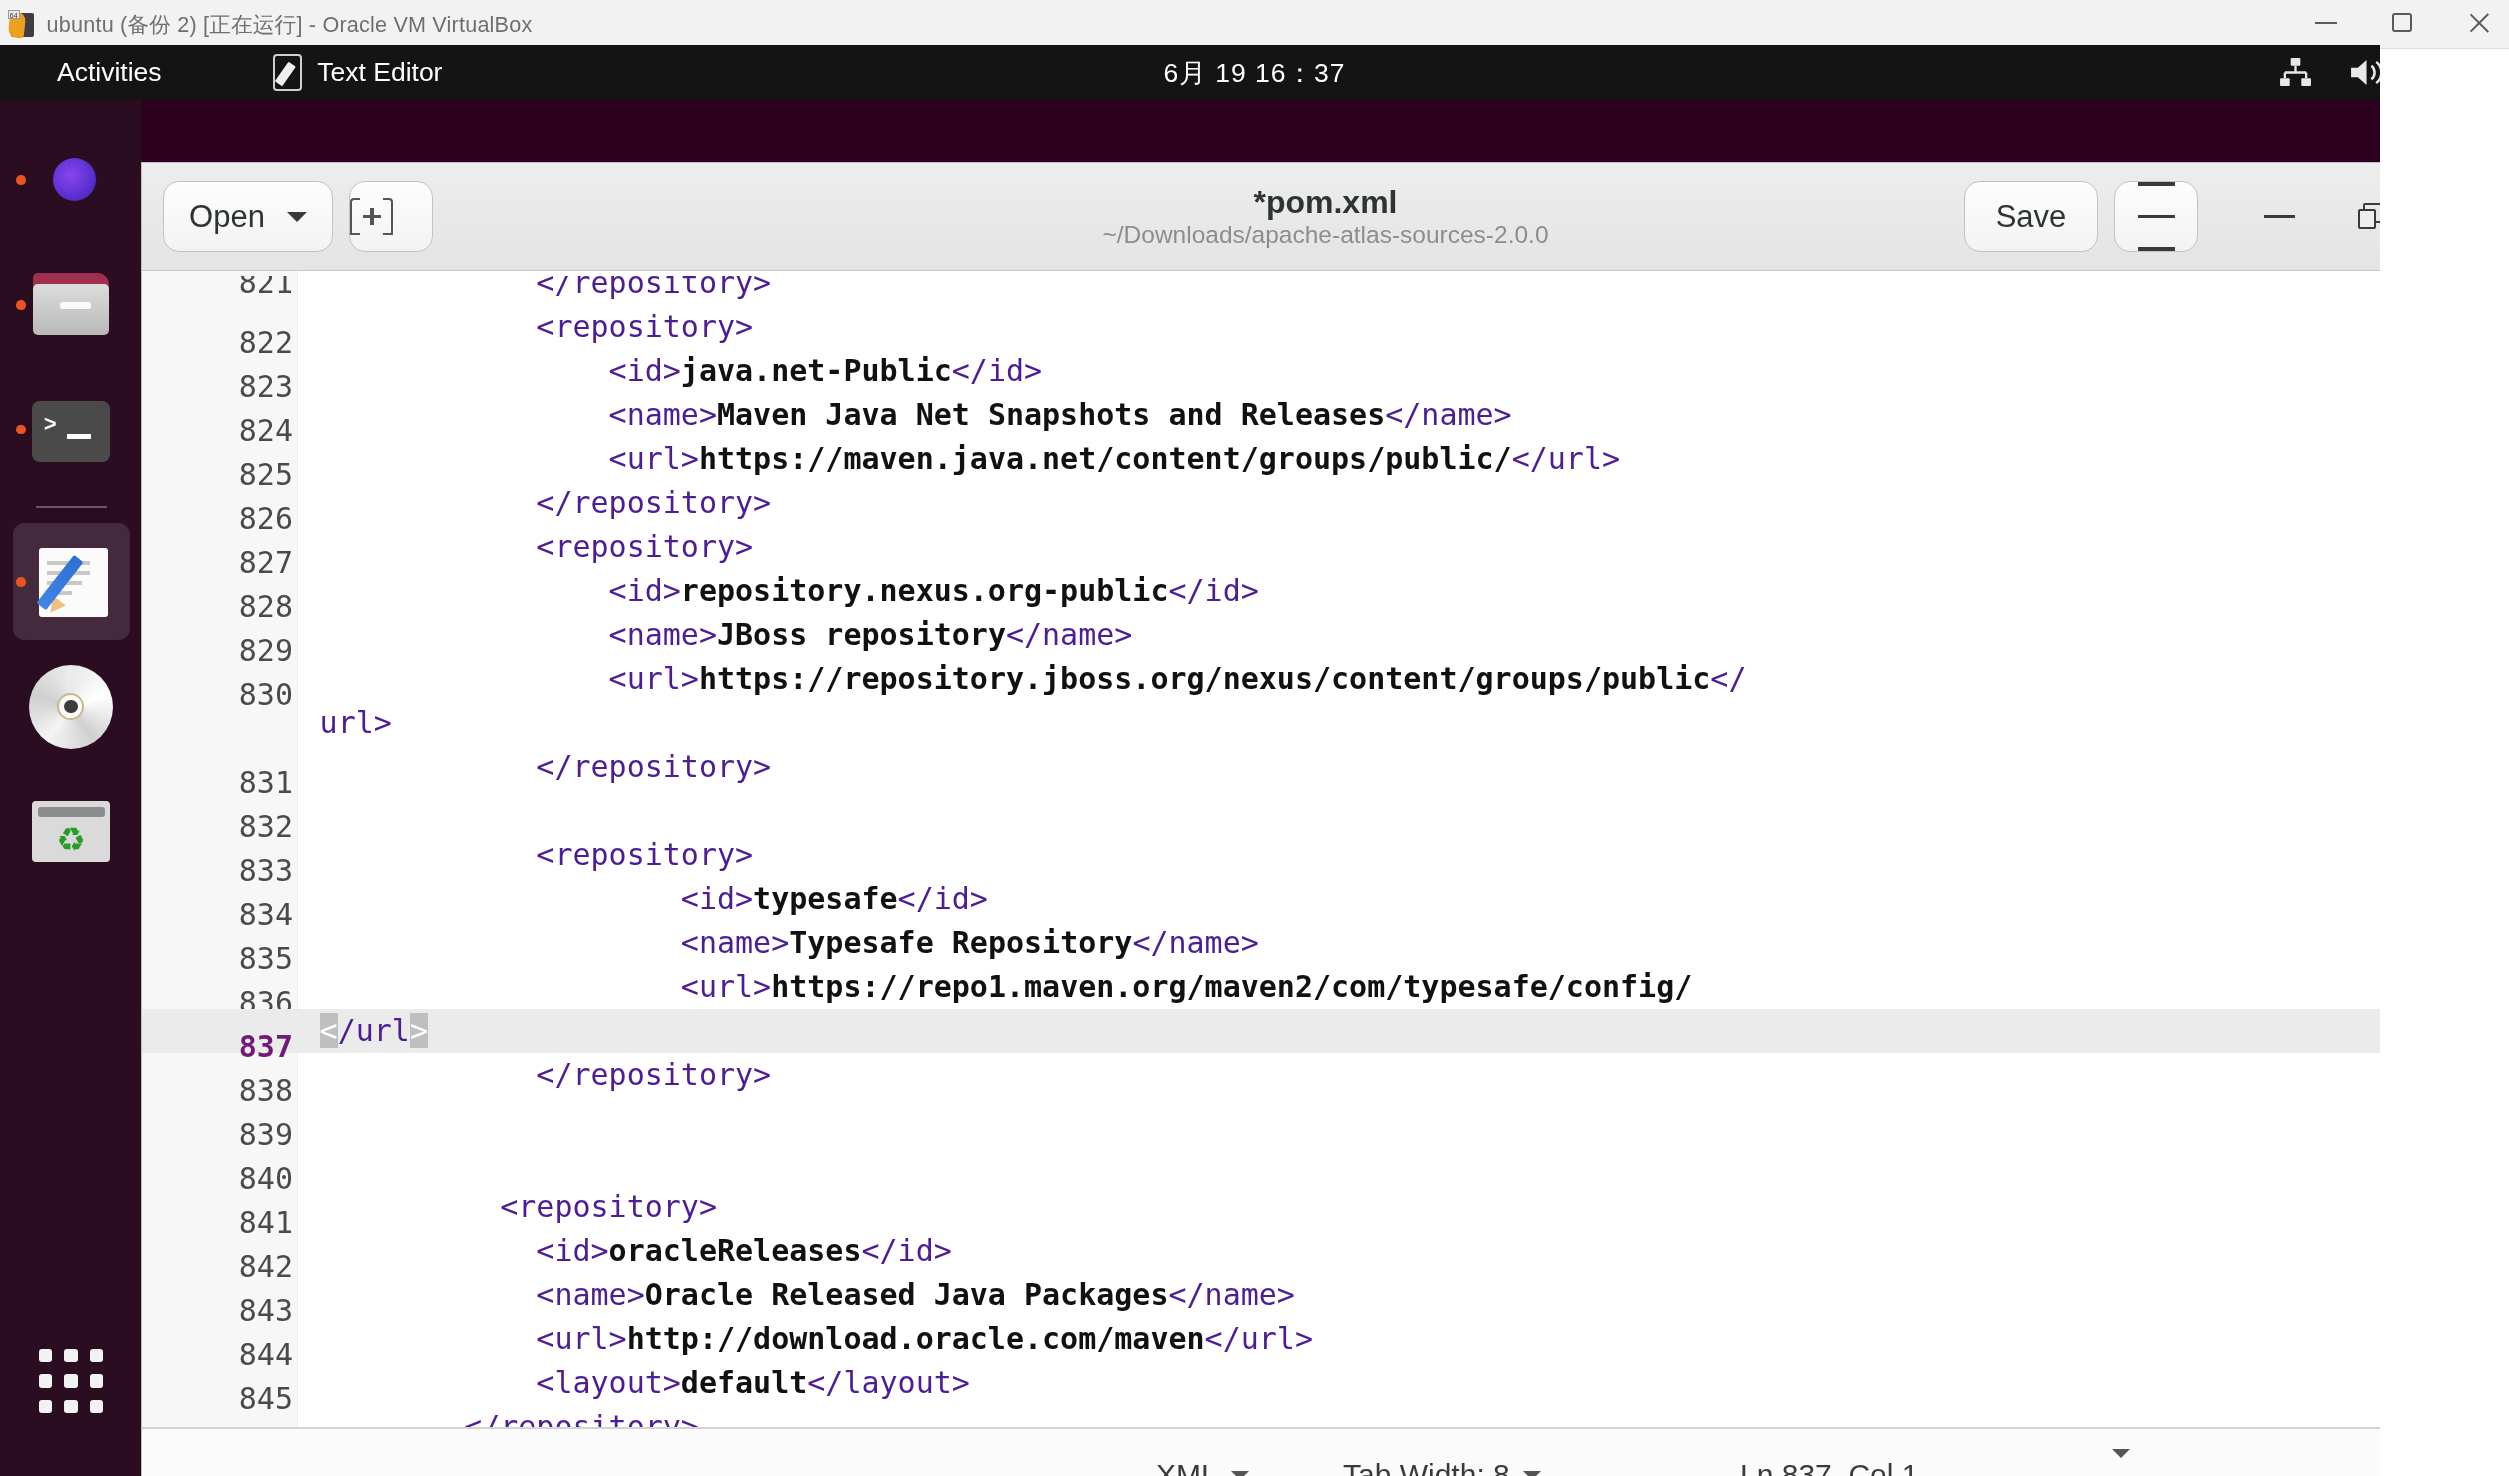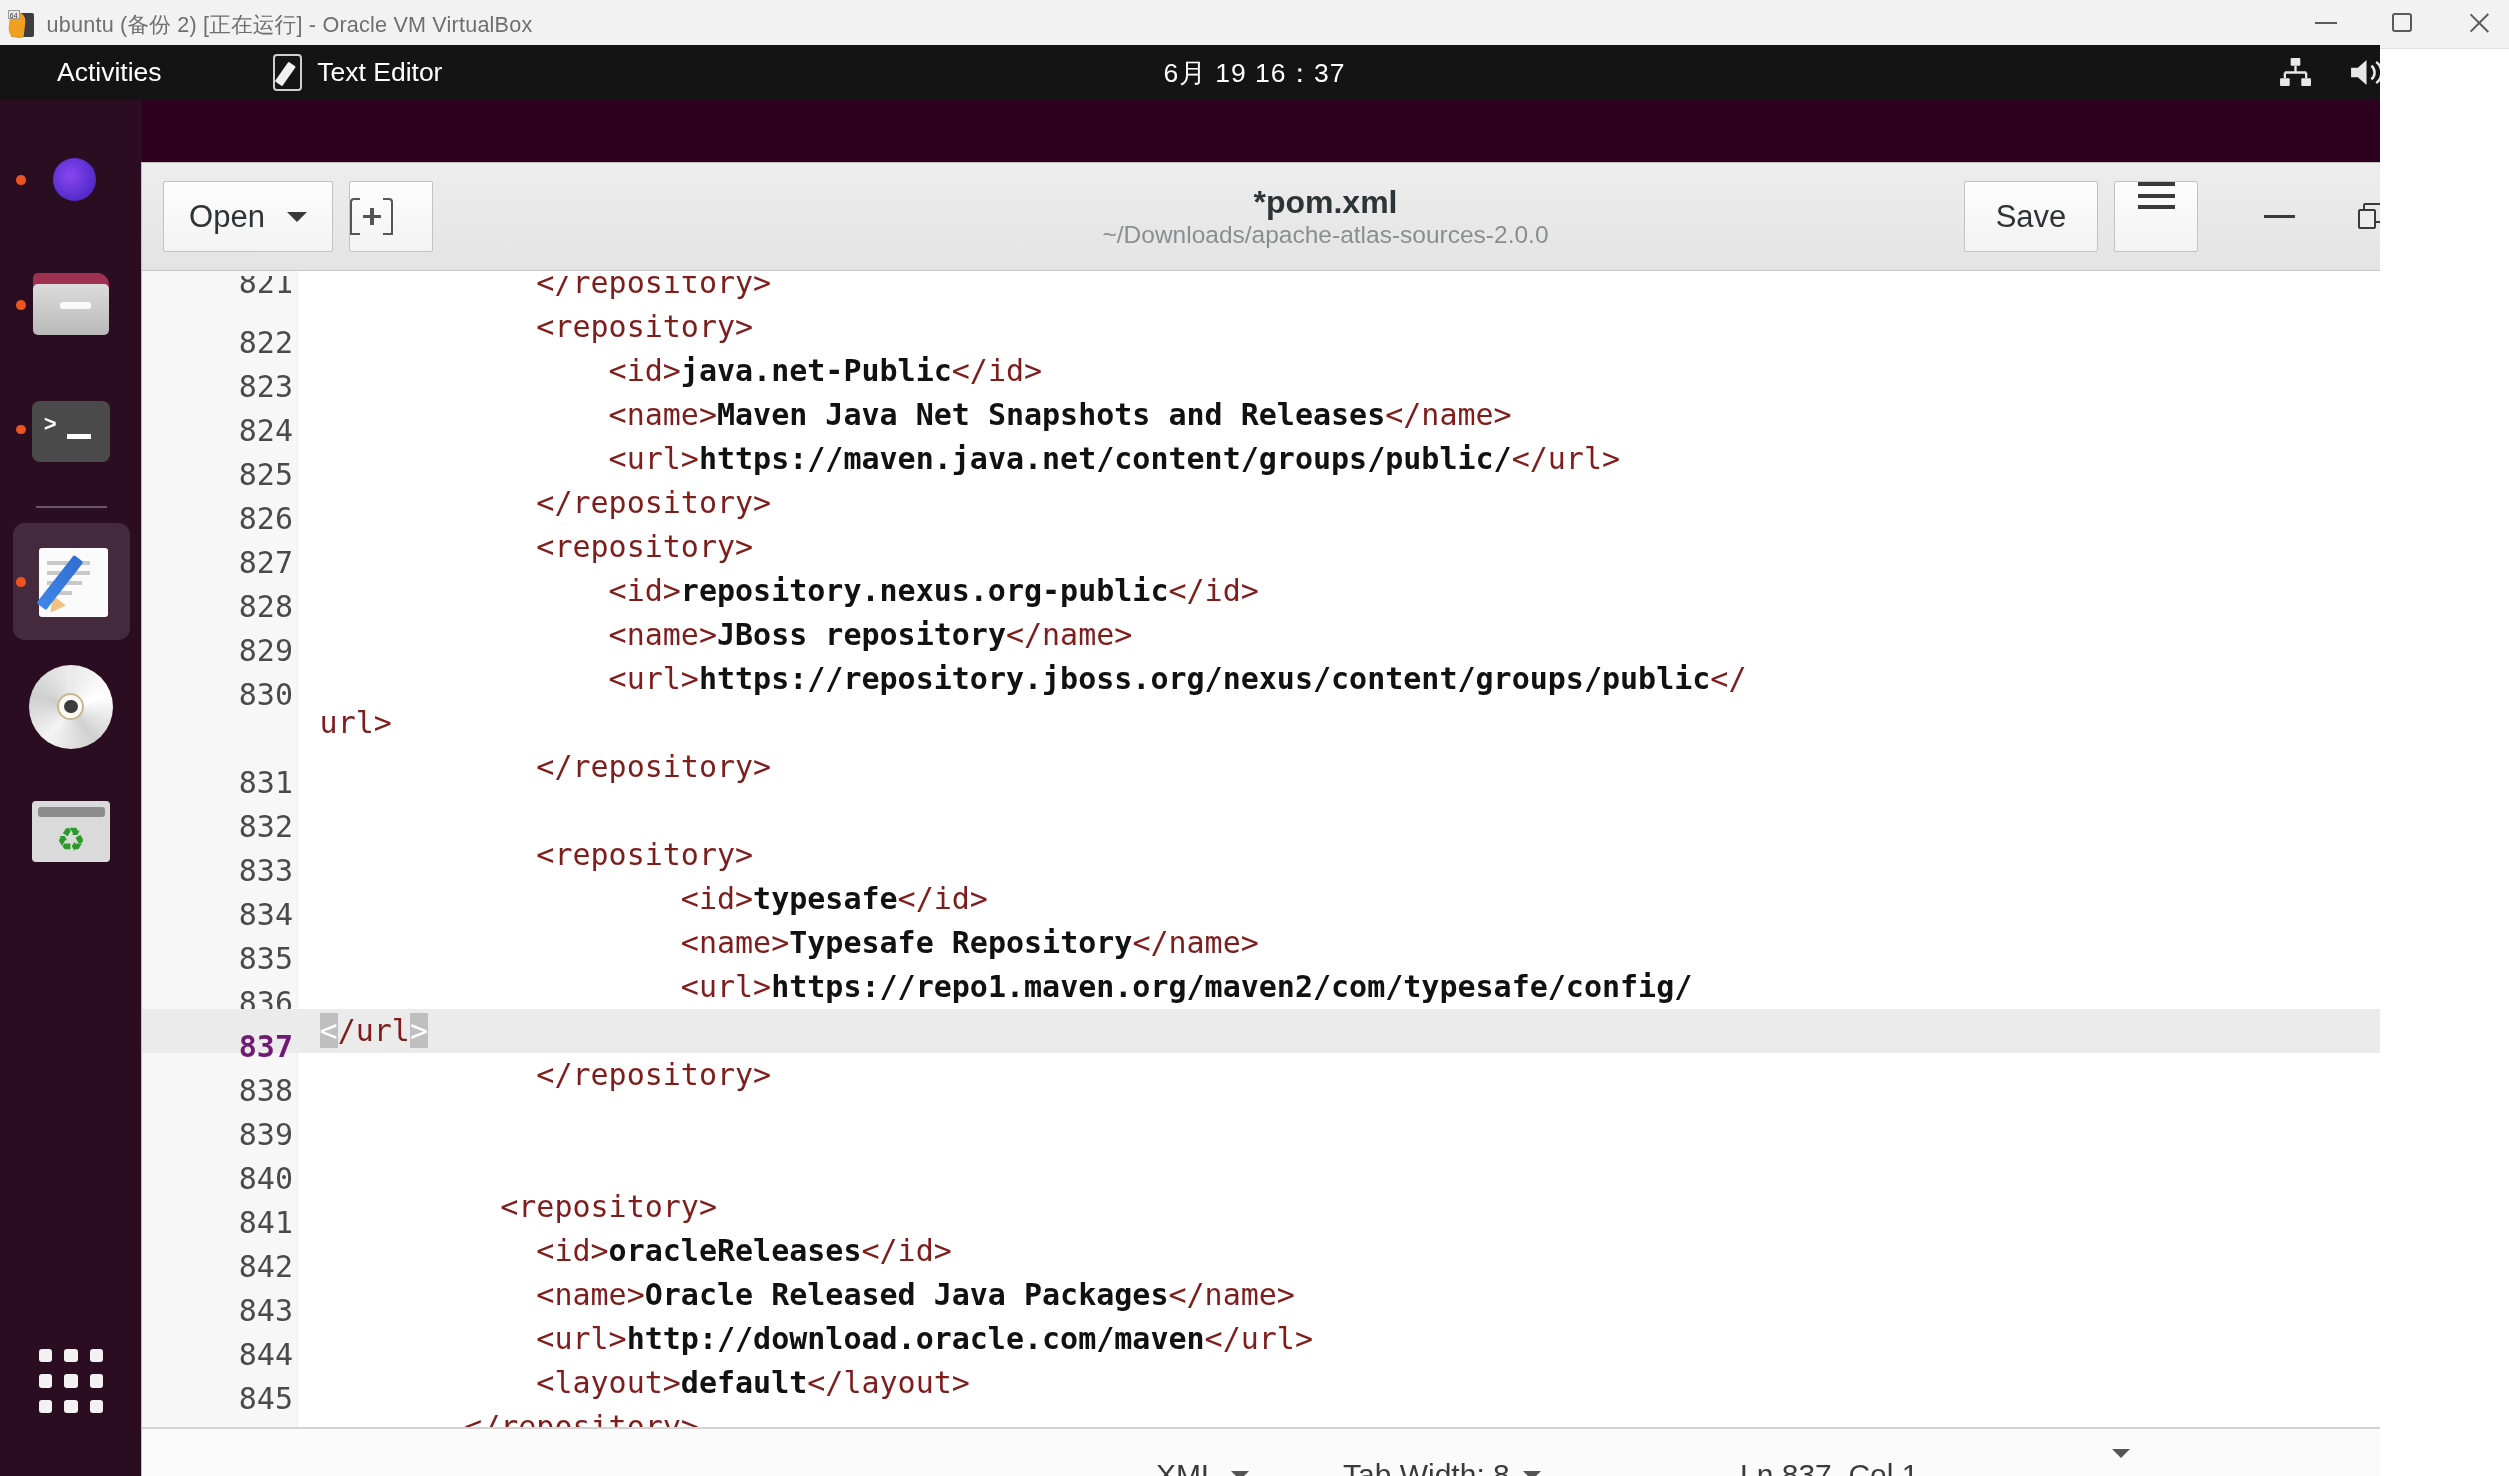--- a/index.html
+++ b/index.html
@@ -172,23 +172,23 @@
   }
 
   .headerbar {
     height: 108px; flex: none;
     background: linear-gradient(#ededed, #e4e4e4);
     border-bottom: 1px solid #c6c6c6;
     display: flex; align-items: center; position: relative;
   }
   .btn {
     background: linear-gradient(#fdfdfd, #f3f3f3);
-    border: 1px solid #c2c2c2; border-radius: 2px;
+    border: 1px solid #c2c2c2; border-radius: 16px;
     color: #2e3436; cursor: pointer;
-    display: flex; align-items: center; justify-content: flex-start;
+    display: flex; align-items: center; justify-content: space-between;
   }
   .open-btn { height: 71px; padding: 0 25.5px; margin-left: 20.6px; gap: 21.6px; font-size: 31px; }
   .chev {
     width: 0; height: 0; border-left: 10.8px solid transparent; border-right: 10.8px solid transparent;
     border-top: 10.8px solid #3a3a3a;
   }
   .newtab-btn { width: 84px; height: 71px; margin-left: 15.7px; }
   .newtab-glyph { position: relative; width: 43px; height: 41px; }
   .newtab-glyph .brk-l, .newtab-glyph .brk-r {
     position:absolute; top:2px; width:9.8px; height:37px; border:2.9px solid #555;
@@ -240,21 +240,21 @@
     background: #f7f7f7; border-right: 1px solid #ededed;
   }
   .row { position: relative; display: flex; height: 44px; align-items: center; }
   .row.current { background: #ebebeb; }
   .ln {
     width: 156px; flex: none; text-align: right; padding-right: 5px;
     color: #4a4a4a; font-size: 30px; font-weight: normal; margin-top: 32px;
   }
   .row.current .ln { font-weight: bold; color: #701a75; }
   .code { padding-left: 21.6px; white-space: pre; color: #1a1a1a; }
-  .tag { color: #7f1d1d; margin-top: 22px; }
+  .tag { color: #4c1d95; margin-top: 22px; }
   .txt { color: #111111; font-weight: bold; }
   .sel { background: #bfbfbf; color: #ffffff; }
 
   
   .vscroll {
     position: absolute; right: 2.9px; top: 333px; width: 11.8px; height: 294px;
     background: #bdbdbd; border-radius: 5.9px;
   }
 
   

